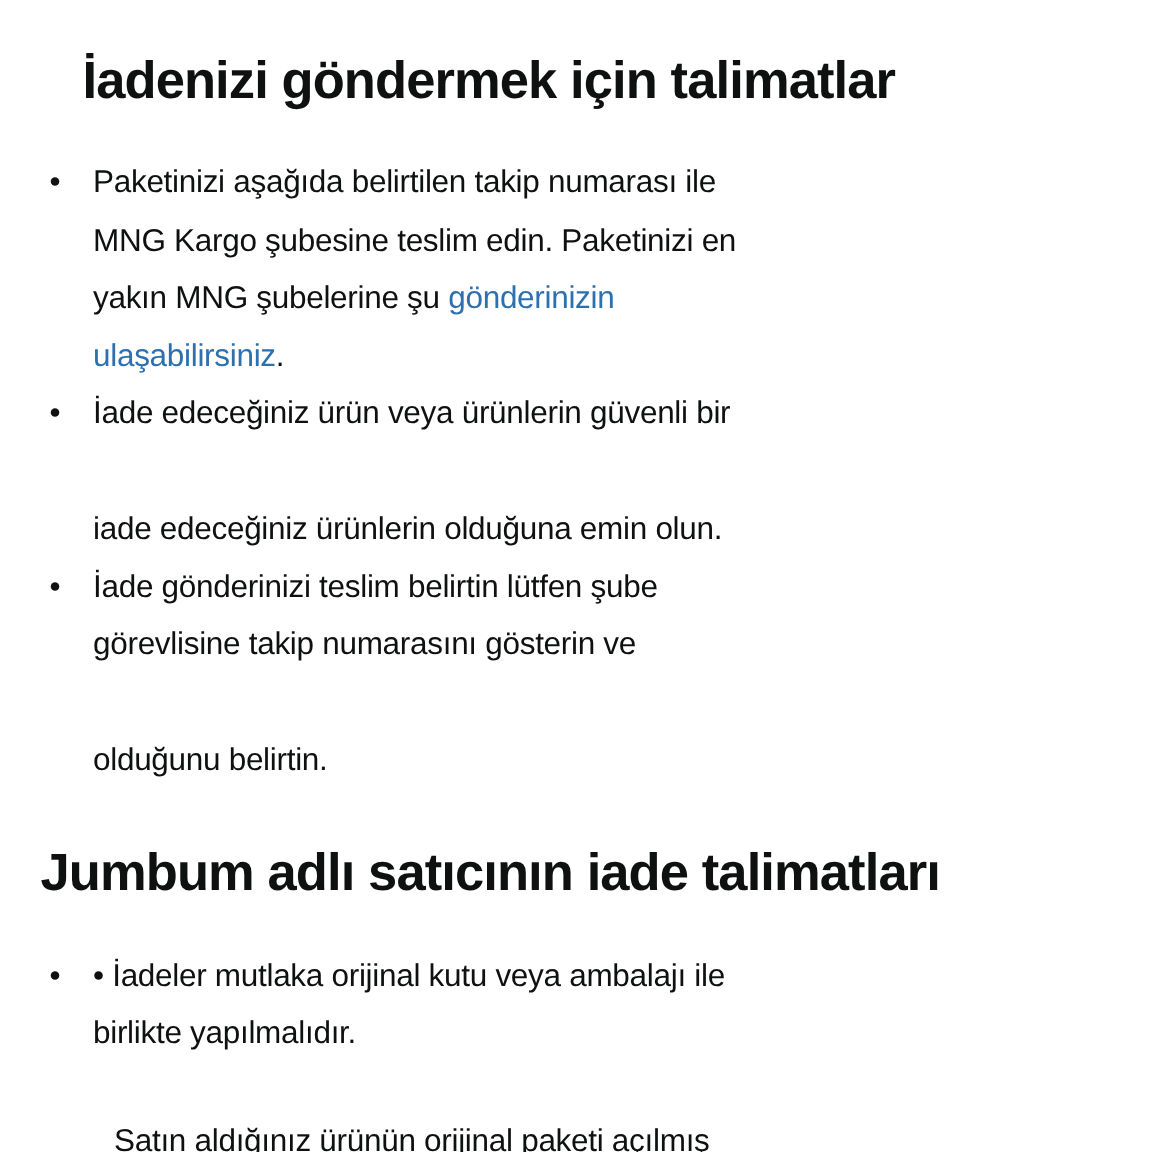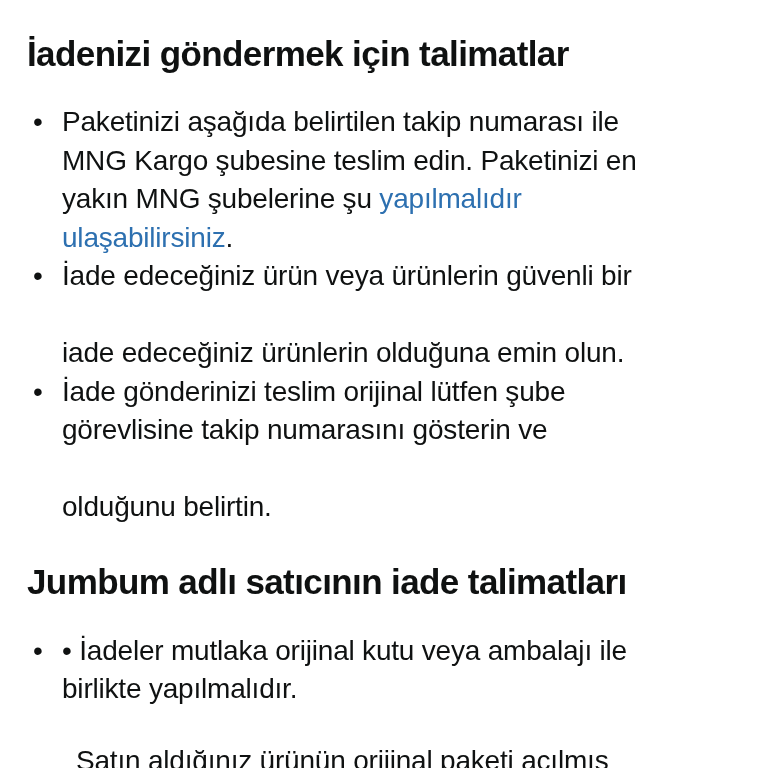--- a/index.html
+++ b/index.html
@@ -22,27 +22,27 @@
     overflow: hidden;
   }
   h1.heading, h2.heading {
     margin: 0;
     font-size: 35px;
     line-height: 48px;
     font-weight: bold;
     letter-spacing: -0.6px;
     color: #0f1111;
   }
-  h1.heading { margin-bottom: 25px; }
+  h1.heading { margin-bottom: 25px; margin-left: 28px; }
   h2.heading { margin-top: 31px; margin-bottom: 26px; }
   ul.bullets {
     margin: 0;
     padding: 0 0 0 35px;
     list-style: none;
-    font-size: 28px;
+    font-size: 21px;
     line-height: 38.5px;
     letter-spacing: -0.2px;
   }
   ul.bullets li {
     position: relative;
     margin: 0;
   }
   ul.bullets li.marker::before {
     content: "\2022";
     position: absolute;
@@ -64,30 +64,30 @@
 <body>
 
 <div class="page">
 
   <h1 class="heading">İadenizi göndermek için talimatlar</h1>
 
   <ul class="bullets">
     <li class="marker">
       <span class="line">Paketinizi aşağıda belirtilen takip numarası ile</span><br>
       <span class="line">MNG Kargo şubesine teslim edin. Paketinizi en</span><br>
-      <span class="line"><span>yakın MNG şubelerine şu </span><a class="inline-link">yapılmalıdır</a></span><br>
+      <span class="line"><span>yakın MNG şubelerine şu </span><a class="inline-link">gönderinizin</a></span><br>
       <span class="line"><a class="inline-link">ulaşabilirsiniz</a><span>.</span></span>
     </li>
     <li class="marker">
       <span class="line">İade edeceğiniz ürün veya ürünlerin güvenli bir</span><br>
       <br>
       <span class="line">iade edeceğiniz ürünlerin olduğuna emin olun.</span>
     </li>
     <li class="marker">
-      <span class="line">İade gönderinizi teslim orijinal lütfen şube</span><br>
+      <span class="line">İade gönderinizi teslim belirtin lütfen şube</span><br>
       <span class="line">görevlisine takip numarasını gösterin ve</span><br>
       <br>
       <span class="line">olduğunu belirtin.</span>
     </li>
   </ul>
 
   <h2 class="heading">Jumbum adlı satıcının iade talimatları</h2>
 
   <ul class="bullets">
     <li class="marker">

